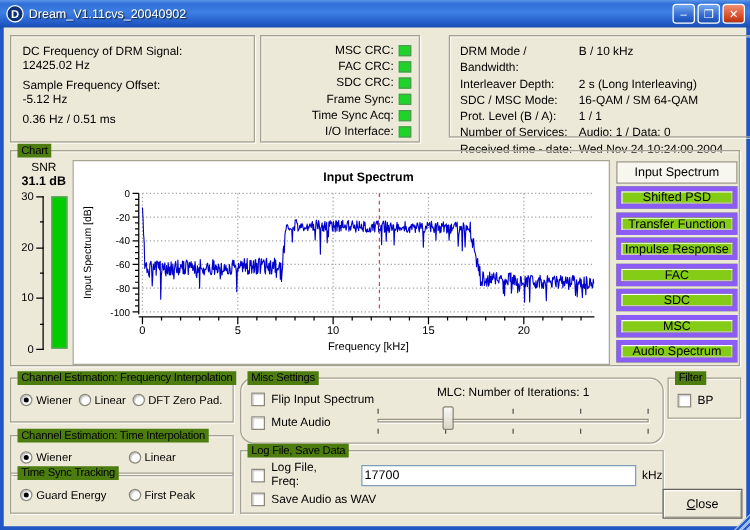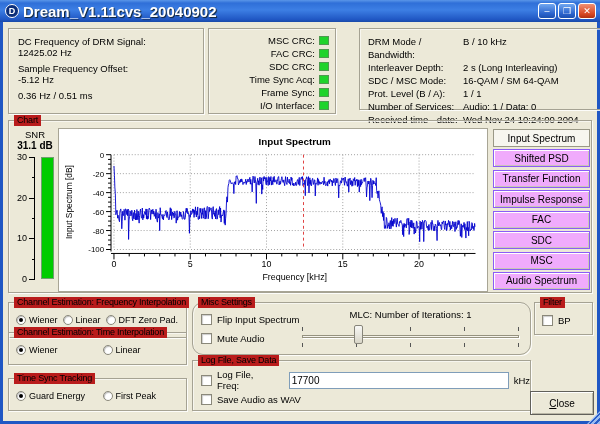--- a/index.html
+++ b/index.html
@@ -2,59 +2,59 @@
 <html><head>
 <meta charset="utf-8">
 <style>
   html,body{margin:0;padding:0;background:#777;}
   *{box-sizing:border-box;}
   .window{position:relative;width:600px;height:424px;background:#2057c4;font-family:"Liberation Sans",sans-serif;font-size:10px;color:#000;overflow:hidden;}
   .titlebar{position:absolute;left:0;top:0;right:0;height:22px;display:flex;align-items:center;
     background:linear-gradient(180deg,#5a96e8 0%,#2f6fd8 14%,#3d7fe4 45%,#2057c4 88%,#1a4aa8 100%);}
   .app-icon{width:14px;height:14px;margin:0 4px 0 5px;border-radius:50%;background:#0b2e7a;border:1px solid #fff;
     color:#fff;font-size:9px;font-weight:bold;display:flex;align-items:center;justify-content:center;}
-  .title{color:#fff;font-weight:bold;font-size:15px;text-shadow:1px 1px 1px #123;white-space:nowrap;flex:1;}
+  .title{color:#fff;font-weight:normal;font-size:10px;text-shadow:1px 1px 1px #123;white-space:nowrap;flex:1;}
   .winbtns{display:flex;gap:2px;margin-right:4px;}
   .tbtn{width:18px;height:16px;border-radius:3px;border:1px solid #fff;color:#fff;font-size:9px;line-height:14px;text-align:center;
     background:linear-gradient(180deg,#71a7f0,#2a62cc 70%,#1d4fae);cursor:default;}
   .tbtn.close{background:linear-gradient(180deg,#f09072,#d84824 70%,#b03112);}
   .client{position:absolute;left:3px;top:22px;width:594px;height:399px;background:#ece9d8;}
   .panel{position:absolute;border:1px solid #a5a293;box-shadow:1px 1px 0 rgba(255,255,255,.85), inset 1px 1px 0 rgba(255,255,255,.6);}
   .group{position:absolute;border:1px solid #a5a293;box-shadow:1px 1px 0 rgba(255,255,255,.85), inset 1px 1px 0 rgba(255,255,255,.6);}
-  .gtitle{position:absolute;top:-6px;left:5px;background:#b91c1c;padding:0 3px;font-size:9px;letter-spacing:-0.2px;line-height:11px;white-space:nowrap;}
+  .gtitle{position:absolute;top:-6px;left:5px;background:#4d7c0f;padding:0 3px;font-size:9px;letter-spacing:-0.2px;line-height:11px;white-space:nowrap;}
   #panel-left{left:5px;top:6px;width:196px;height:86px;padding:7px 0 0 9px;}
   .info-pair{margin-bottom:5px;line-height:11px;font-size:9.5px;}
   #panel-leds{left:205px;top:6px;width:128px;height:86px;padding:6px 6px 0 0;display:flex;flex-direction:column;gap:2px;}
   .led-row{display:flex;align-items:center;justify-content:flex-end;gap:4px;height:11px;font-size:9.5px;}
   .led{width:10px;height:9px;border:1px solid #4f9a4f;}
   #panel-right{left:356px;top:6px;width:252px;height:82px;padding:6px 0 0 8px;}
   .mode-row{display:flex;line-height:13px;font-size:9.5px;}
   .mode-row .lbl{width:95px;flex:none;}
   #chart-group{left:5px;top:98px;width:584px;height:173px;}
   #snr-meter{position:absolute;left:3px;top:6px;width:46px;height:162px;}
   .snr-title{position:absolute;left:0;top:2px;width:46px;text-align:center;font-size:9.5px;}
   .snr-value{position:absolute;left:0;top:13px;width:46px;text-align:center;font-weight:bold;font-size:10px;}
   .snr-lab{position:absolute;width:15px;text-align:right;font-size:9px;line-height:9px;}
   .snr-tick{position:absolute;height:1px;background:#000;}
   .snr-bar{position:absolute;left:29px;top:30px;width:13px;height:122px;border:1px solid #6fa06f;}
   .snr-axis{position:absolute;left:22px;top:30px;width:1px;height:123px;background:#000;}
   #spectrum{position:absolute;left:49px;top:7px;width:430px;height:164px;background:#fff;border:1px solid #a8a595;}
   #view-buttons{position:absolute;left:484px;top:8px;width:97px;height:161px;display:flex;flex-direction:column;justify-content:space-between;}
-  .vbtn{height:18px;font-family:"Liberation Sans",sans-serif;font-size:10px;background:#f0abfc;border:1px solid #8b5cf6;
+  .vbtn{height:18px;font-family:"Liberation Sans",sans-serif;font-size:10px;background:#84cc16;border:4px solid #8b5cf6;
     box-shadow:inset 1px 1px 0 #fff, inset -1px -1px 0 #c9c6b6;padding:0;}
   .vbtn.active{background:#f7f6ef;border:1px solid #9a9886;box-shadow:none;}
   .radio-row{position:absolute;left:7px;top:12px;right:2px;display:flex;align-items:center;gap:5px;font-size:9px;}
   .radio-opt{display:flex;align-items:center;gap:3px;white-space:nowrap;}
   .radio-opt.w{width:84px;}
   .radio{position:relative;width:10px;height:10px;border-radius:50%;background:#fff;border:1px solid #8a887a;box-shadow:inset 1px 1px 1px rgba(0,0,0,.25);flex:none;}
   .radio.sel::after{content:"";position:absolute;left:2px;top:2px;width:4px;height:4px;border-radius:50%;background:#000;}
   .cb{width:11px;height:11px;background:#fff;border:1px solid #8a887a;box-shadow:inset 1px 1px 1px rgba(0,0,0,.2);flex:none;}
   .cb-row{display:flex;align-items:center;gap:5px;font-size:9.5px;white-space:nowrap;}
   #group-cef{left:5px;top:280px;width:179px;height:36px;}
-  #group-cet{left:5px;top:310px;width:179px;height:33px;text-align:right;}
+  #group-cet{left:5px;top:326px;width:179px;height:33px;text-align:right;}
   #group-tst{left:5px;top:356px;width:179px;height:33px;}
   #group-misc{left:189px;top:280px;width:339px;height:53px;border-radius:11px;}
   #misc-checks{position:absolute;left:8px;top:11px;display:flex;flex-direction:column;gap:8px;}
   #mlc-label{position:absolute;left:109px;top:6px;width:217px;text-align:center;font-size:9.5px;}
   #mlc-slider{position:absolute;left:109px;top:20px;width:217px;height:26px;}
   .sl-track{position:absolute;left:0;top:12px;width:217px;height:3px;background:#f6f4ec;border:1px solid #95927f;box-shadow:1px 1px 0 #fff;}
   .sl-tick{position:absolute;width:1px;height:4px;background:#555;}
   .sl-thumb{position:absolute;top:2px;width:9px;height:19px;background:linear-gradient(180deg,#f8f8f6,#d9d6c8);border:1px solid #87857a;border-radius:2px;}
   #group-log{left:189px;top:338px;width:339px;height:51px;}
   #log-row1{position:absolute;left:8px;top:8px;display:flex;align-items:center;gap:5px;font-size:9.5px;}
@@ -105,25 +105,25 @@
         </div>
         <div class="led-row">
           <span>FAC CRC:</span>
           <span class="led" style="background: rgb(31, 211, 43);"></span>
         </div>
         <div class="led-row">
           <span>SDC CRC:</span>
           <span class="led" style="background: rgb(31, 211, 43);"></span>
         </div>
         <div class="led-row">
+          <span>Frame Sync:</span>
+          <span class="led" style="background: rgb(31, 211, 43);"></span>
+        </div>
+        <div class="led-row">
           <span>Time Sync Acq:</span>
-          <span class="led" style="background: rgb(31, 211, 43);"></span>
-        </div>
-        <div class="led-row">
-          <span>Frame Sync:</span>
           <span class="led" style="background: rgb(31, 211, 43);"></span>
         </div>
         <div class="led-row">
           <span>I/O Interface:</span>
           <span class="led" style="background: rgb(31, 211, 43);"></span>
         </div>
       </div>
     <div class="panel" id="panel-right">
         <div class="mode-row">
           <span class="lbl">DRM Mode / Bandwidth:</span>

